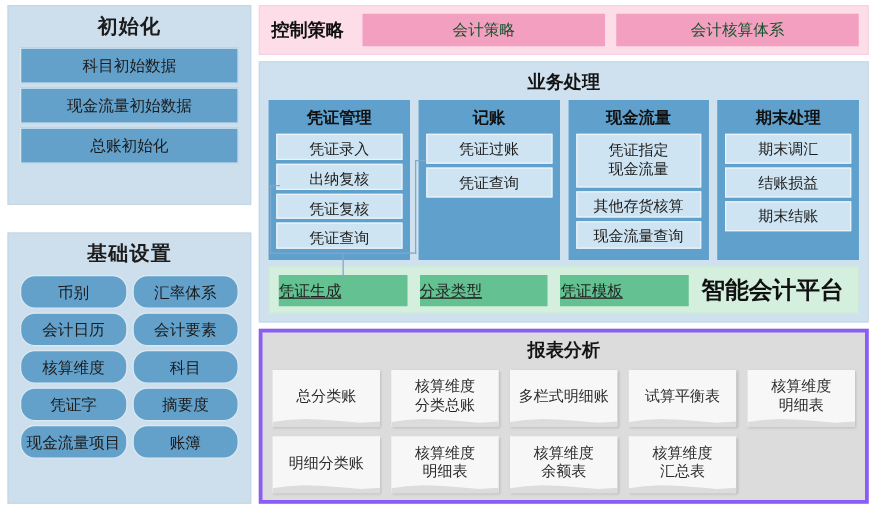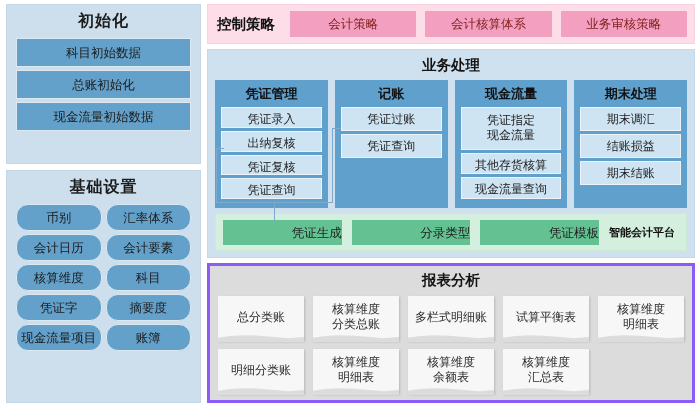--- a/index.html
+++ b/index.html
@@ -14,21 +14,21 @@
     display:flex;
     box-sizing:border-box;
   }
 
   
   .left-col{
     width:205px;height:407px;
     box-sizing:border-box;
     padding:4px 4px 4px 6px;
     display:flex;flex-direction:column;
-    gap:6px;
+    gap:22px;
   }
   .panel-blue{
     background:#cddfec;
     border:1px solid #c3d7e6;
     box-sizing:border-box;
     padding:7px 9px 9px 9px;
     display:flex;flex-direction:column;
   }
   .panel-title{
     text-align:center;
@@ -81,21 +81,21 @@
     padding:0 7px;
     gap:9px;
   }
   .strategy-title{
     font-weight:bold;font-size:14.5px;color:#111;
     white-space:nowrap;padding:0 6px 0 2px;
   }
   .strategy-item{
     flex:1;
     background:#f3a0c0;
-    color:#7f1d1d;
+    color:#14532d;
     font-size:12.5px;
     text-align:center;
     height:26px;line-height:26px;
     white-space:nowrap;overflow:hidden;
   }
 
   
   .biz-panel{
     background:#cfe0ee;
     border:1px solid #c6d9e8;
@@ -150,26 +150,26 @@
     box-sizing:border-box;
     height:38px;
     display:flex;align-items:center;
     padding:0 7px;gap:10px;
     margin-top:5px;
   }
   .green-item{
     flex:1;
     background:#63c192;
     color:#1f1f1f;
-    font-size:12.5px;text-align:right;
+    font-size:12.5px;text-align:left;
     height:25px;line-height:25px;
-    white-space:nowrap;overflow:hidden;
+    white-space:nowrap;overflow:hidden;text-decoration:underline;
   }
   .green-title{
-    font-weight:bold;font-size:11px;color:#111;
+    font-weight:bold;font-size:19px;color:#111;
     white-space:nowrap;padding-right:4px;
   }
 
   
   .report-panel{
     background:#dcdcdc;
     border:3px solid #8b5cf6;
     box-sizing:border-box;
     flex:1;
     padding:4px 8px 6px 8px;
@@ -209,22 +209,22 @@
 <body>
 
 <div class="app">
 
   <div class="left-col">
 
     <div class="panel-blue init-panel">
       <div class="panel-title">初始化</div>
       <div>
         <div class="blue-item">科目初始数据</div>
+        <div class="blue-item">现金流量初始数据</div>
         <div class="blue-item">总账初始化</div>
-        <div class="blue-item">现金流量初始数据</div>
       </div>
     </div>
 
     <div class="panel-blue base-panel">
       <div class="panel-title">基础设置</div>
       <div class="base-grid">
         <div class="blue-item">币别</div>
         <div class="blue-item">汇率体系</div>
         <div class="blue-item">会计日历</div>
         <div class="blue-item">会计要素</div>
@@ -238,21 +238,20 @@
     </div>
 
   </div>
 
   <div class="right-col">
 
     <div class="strategy-bar">
       <div class="strategy-title">控制策略</div>
       <div class="strategy-item">会计策略</div>
       <div class="strategy-item">会计核算体系</div>
-      <div class="strategy-item">业务审核策略</div>
     </div>
 
     <div class="biz-panel">
       <div class="biz-title">业务处理</div>
 
       <div class="biz-cols">
 
         <div class="biz-col">
           <div class="biz-col-title">凭证管理</div>
           <div class="biz-item">凭证录入</div>

